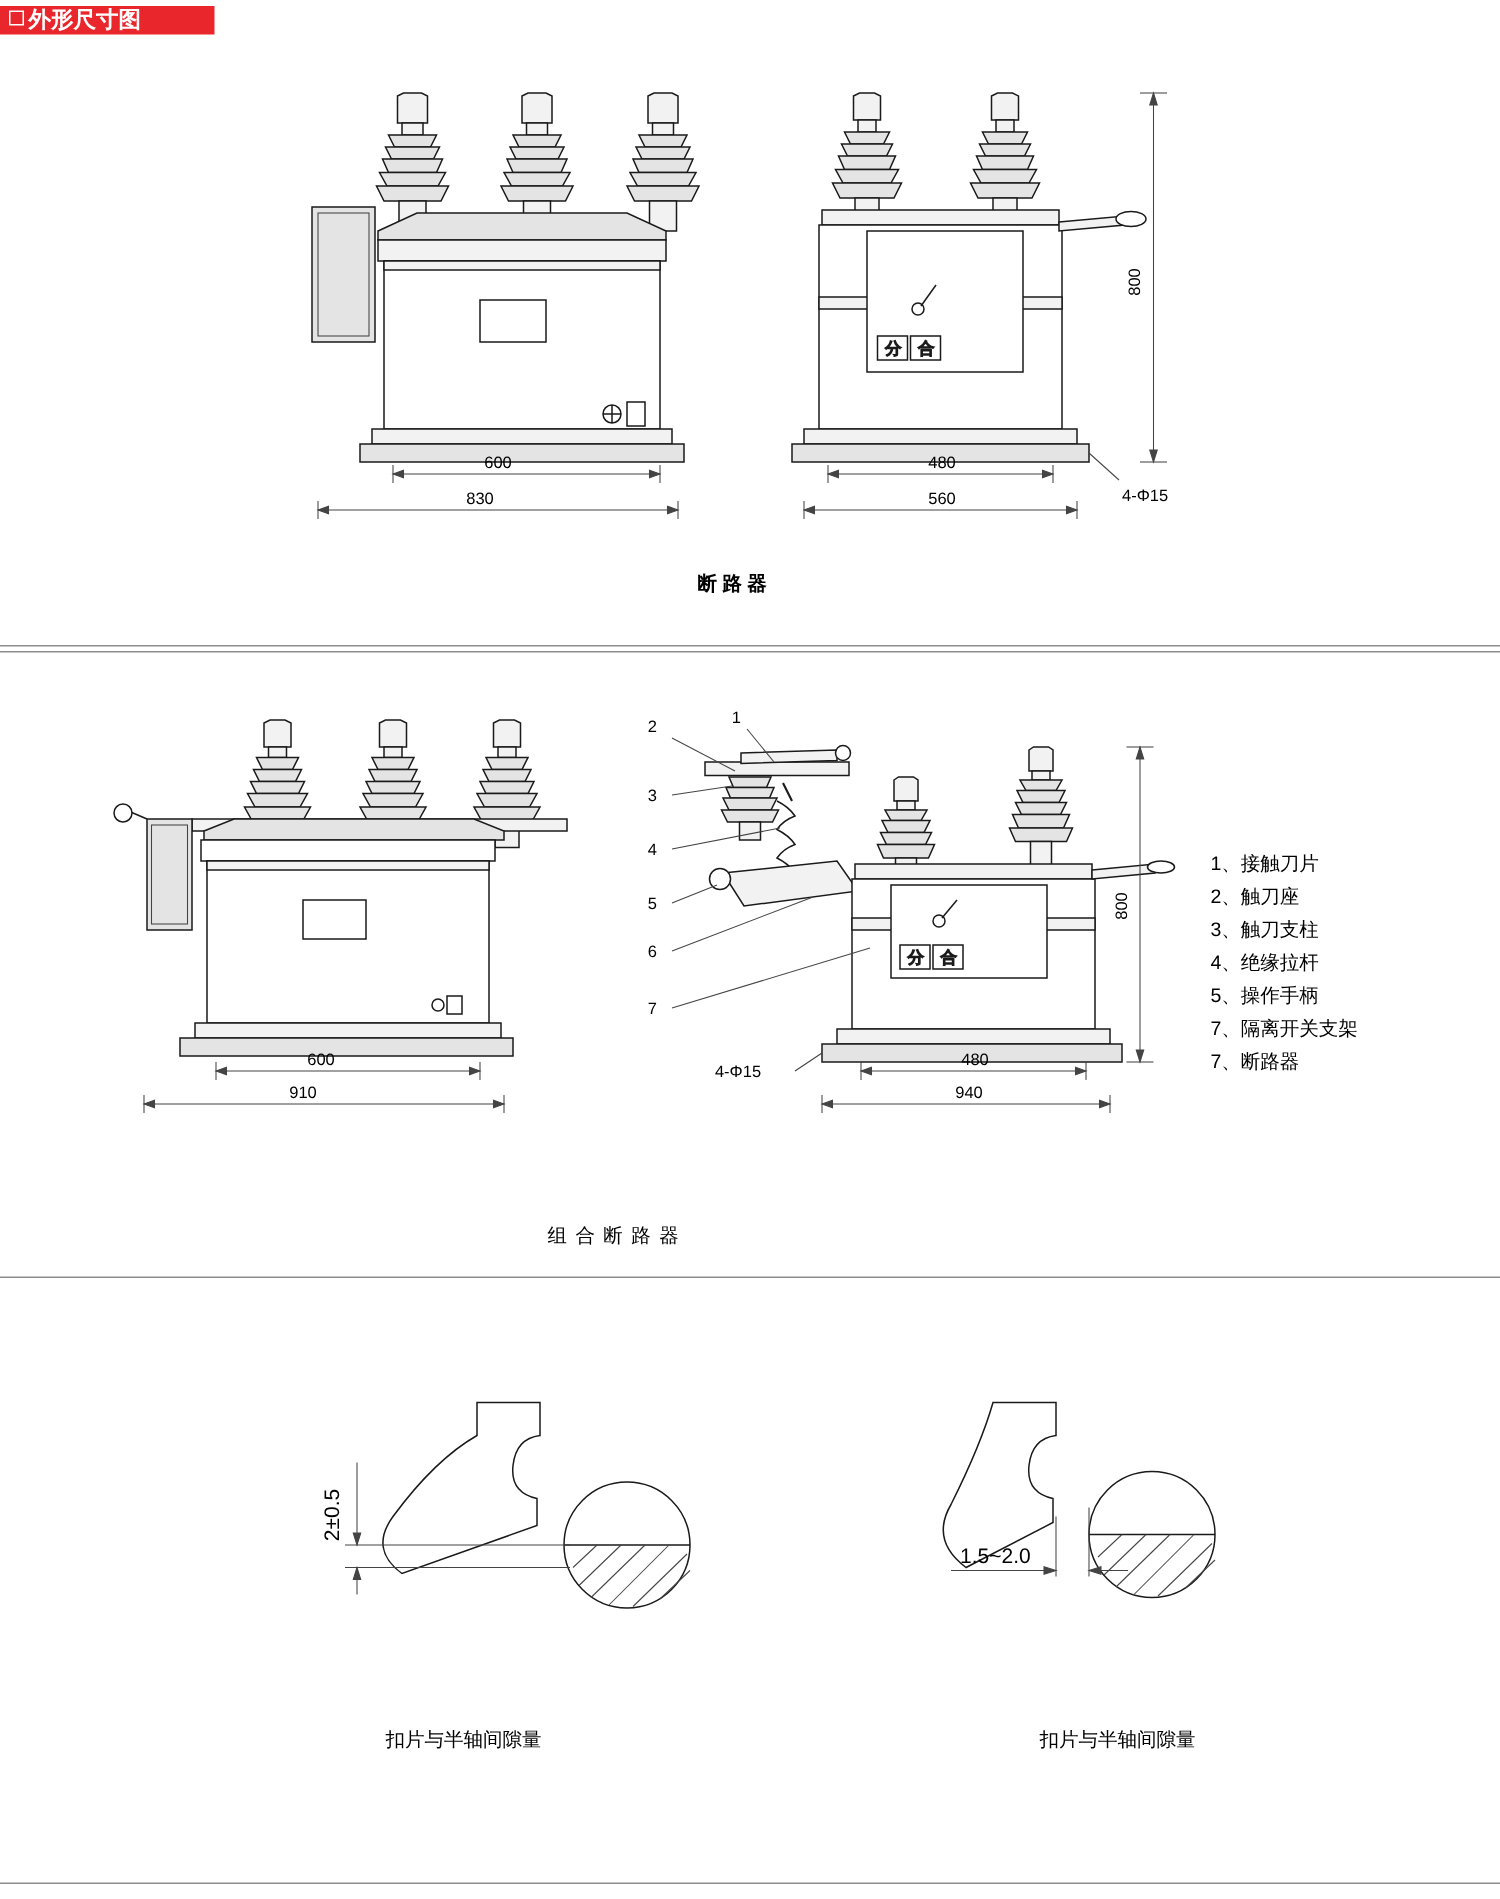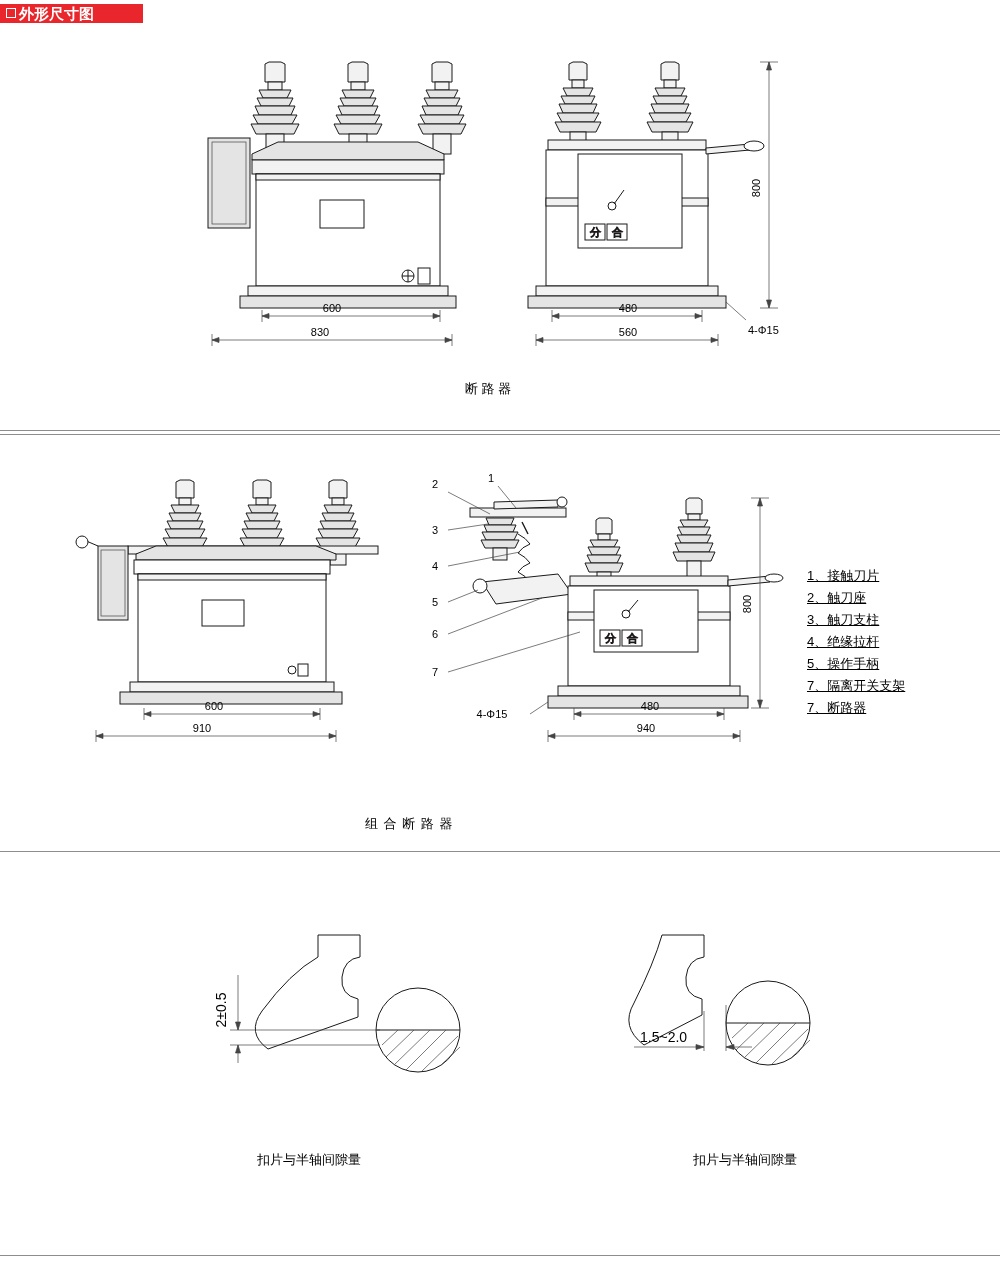--- a/index.html
+++ b/index.html
@@ -23,25 +23,25 @@
   
   .rule { position:absolute; left:0; width:1000px; height:0; border-top:1px solid #8d8d8d; }
   .rule.r1 { top:430px; }
   .rule.r2 { top:434px; }
   .rule.r3 { top:851px; }
   .rule.r4 { top:1255px; }
 
   
   .blk { position:absolute; }
   .cap { position:absolute; font-size:13px; color:#000; white-space:nowrap; }
-  .cap.b { font-weight:normal; }
+  .cap.b { font-weight:bold; }
 
   .legend { position:absolute; right:18px; top:565px; width:175px; }
   .legend div {
-    font-size:13px; line-height:22px; color:#000; white-space:nowrap;text-decoration:underline;
+    font-size:13px; line-height:22px; color:#000; white-space:nowrap;
   }
 
   svg { display:block; }
   .ln { stroke:#1a1a1a; fill:none; stroke-width:1; }
   .ln2 { stroke:#1a1a1a; fill:none; stroke-width:1.4; }
   .thin { stroke:#444; fill:none; stroke-width:0.7; }
   .fillw { fill:#ffffff; stroke:#1a1a1a; stroke-width:1; }
   .fillg { fill:#f2f2f2; stroke:#1a1a1a; stroke-width:1; }
   .fillgg { fill:#e4e4e4; stroke:#1a1a1a; stroke-width:1; }
   .dimtxt { font-family:"Liberation Sans", sans-serif; font-size:11px; fill:#000; }

